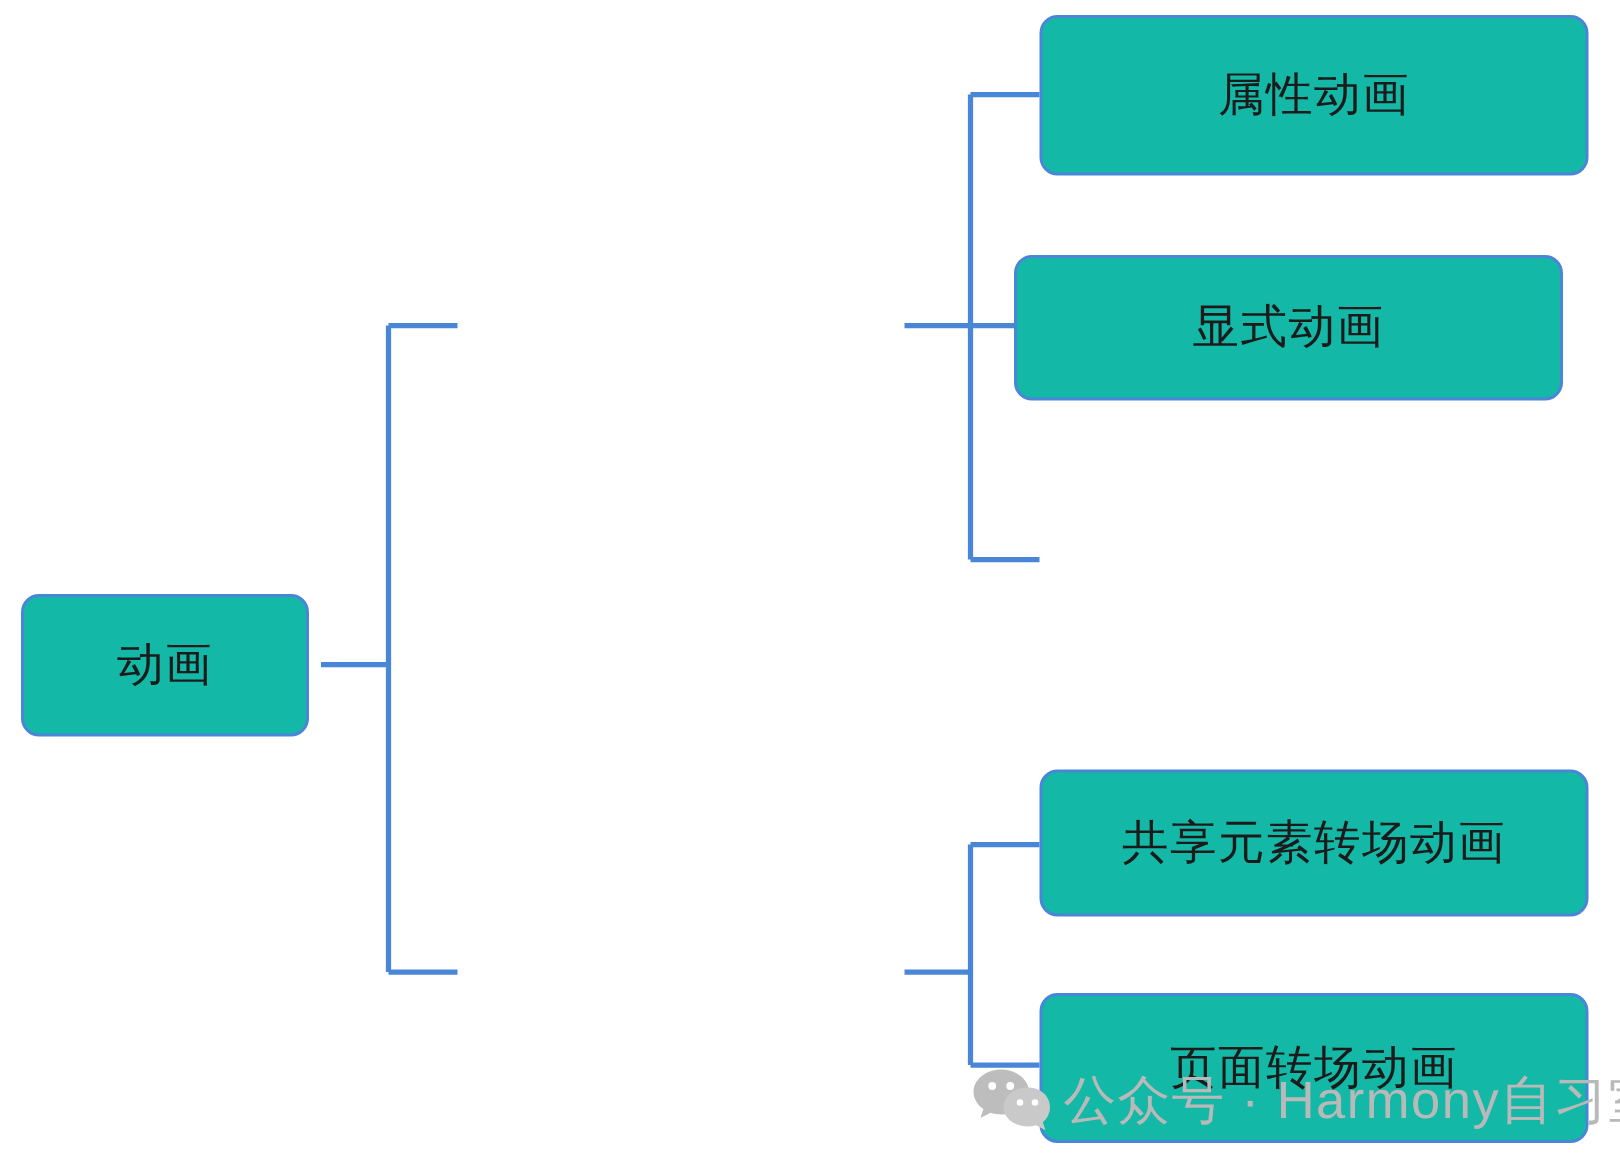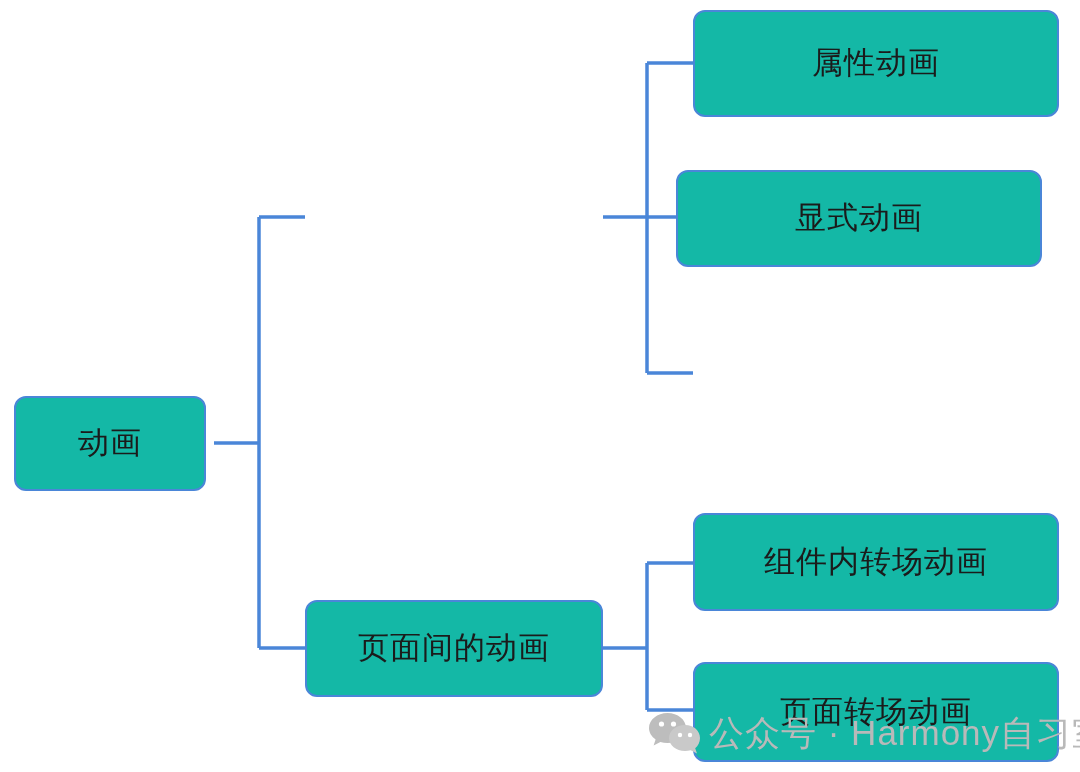--- a/index.html
+++ b/index.html
@@ -140,35 +140,32 @@
       <path d="M647,563 H693"></path>
       <path d="M647,710 H693"></path>
     </g>
   </svg>
 
   <div class="node" id="node-root">
     <span class="node-label">动画</span>
   </div>
 
 
-  <div class="node" id="node-branch-1">
-    <span class="node-label">页面间的动画</span>
-  </div>
 
   <div class="node" id="node-leaf-0">
     <span class="node-label">属性动画</span>
   </div>
 
   <div class="node" id="node-leaf-1">
     <span class="node-label">显式动画</span>
   </div>
 
 
   <div class="node" id="node-leaf-3">
-    <span class="node-label">组件内转场动画</span>
+    <span class="node-label">共享元素转场动画</span>
   </div>
 
   <div class="node" id="node-leaf-4">
     <span class="node-label">页面转场动画</span>
   </div>
 
   <div id="watermark">
     <svg class="wechat-icon" width="52" height="44" viewBox="0 0 52 44" xmlns="http://www.w3.org/2000/svg">
       <g fill="#bdbdbd">
         <path d="M19.5,2 C9.3,2 1,8.7 1,17 C1,21.6 3.6,25.7 7.6,28.4 L5.6,34.4 L12.4,30.9 C14.6,31.6 17,32 19.5,32 C29.7,32 38,25.3 38,17 C38,8.7 29.7,2 19.5,2 Z"></path>

